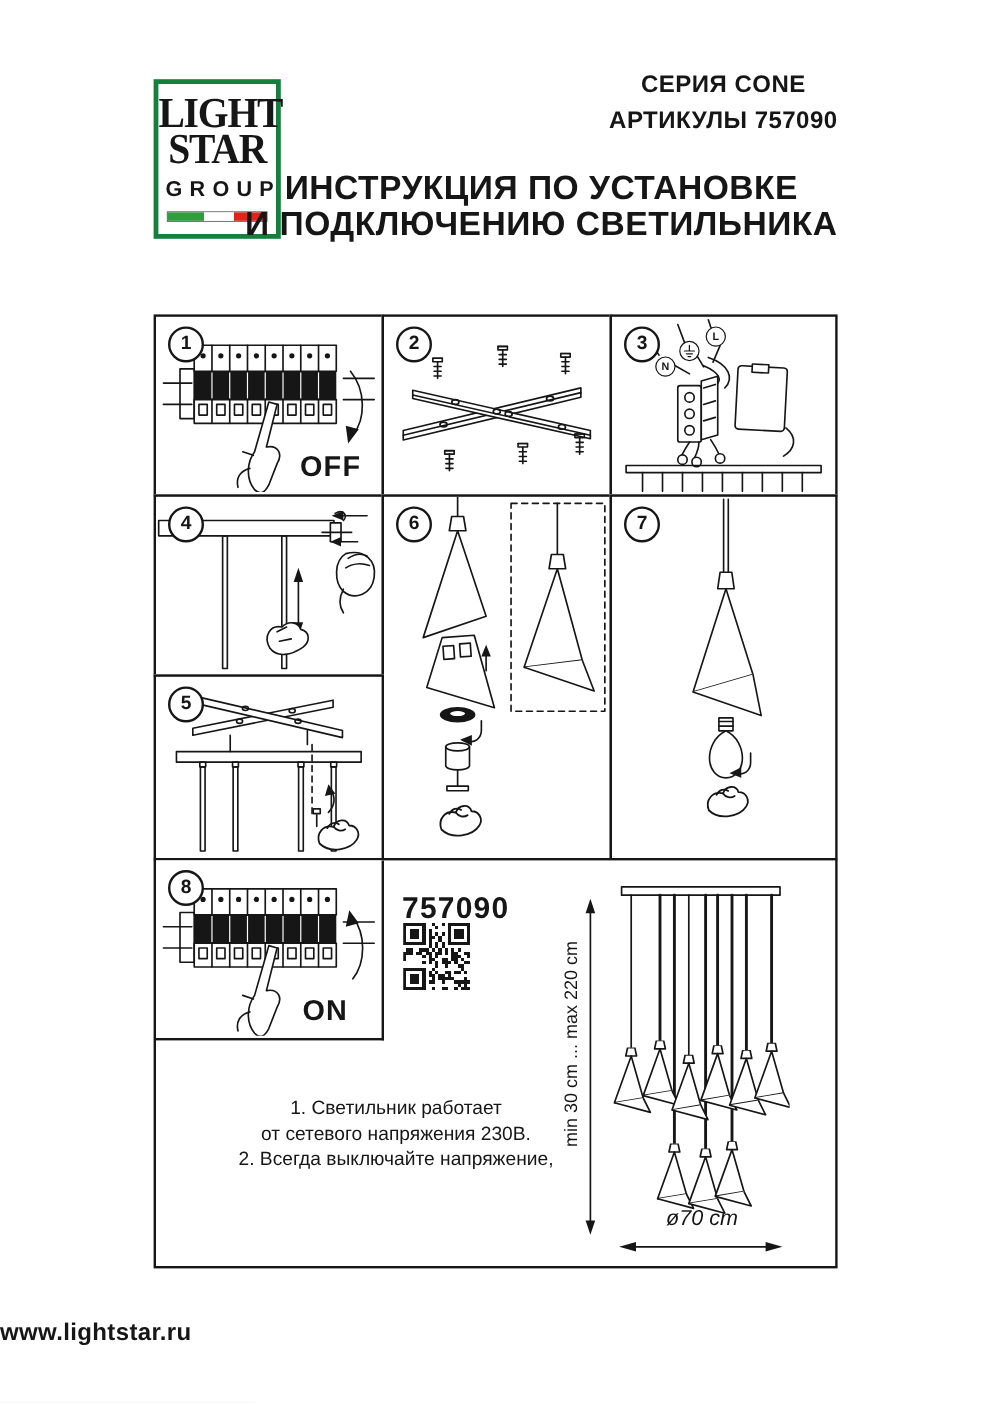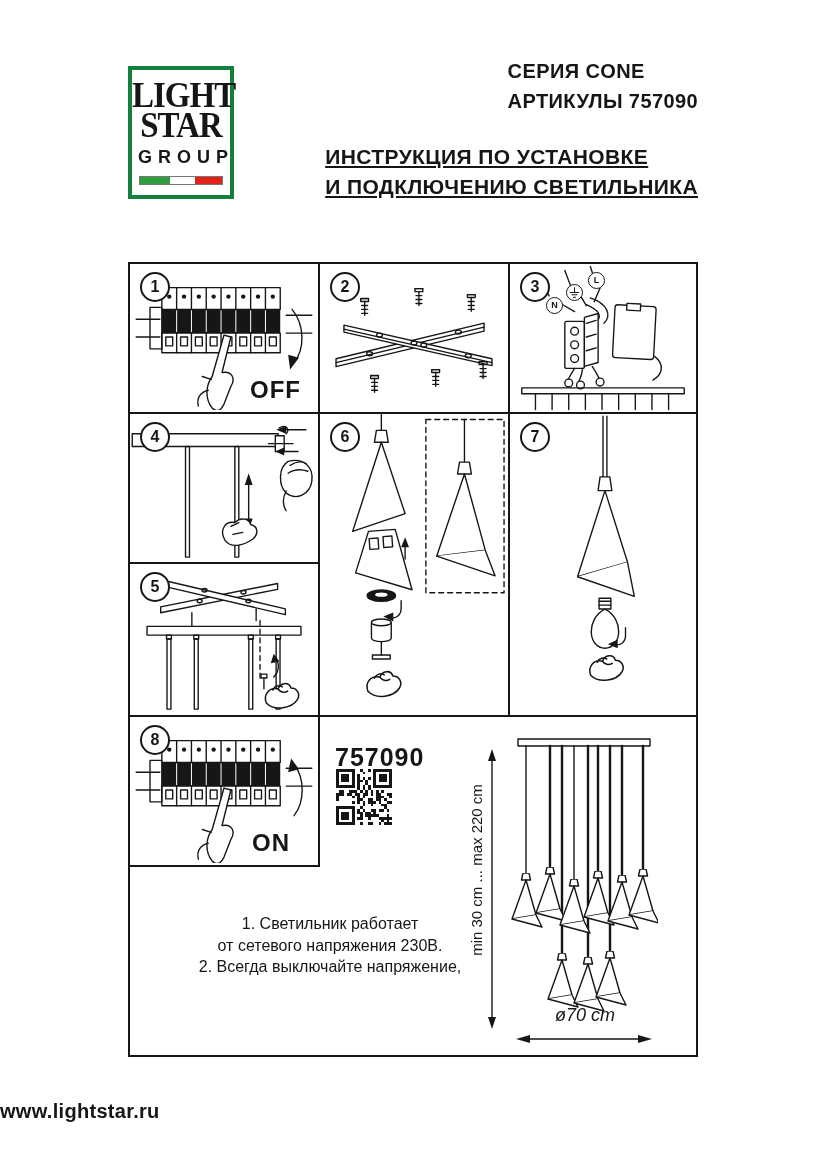--- a/index.html
+++ b/index.html
@@ -8,23 +8,23 @@
   
   .logo-box{position:absolute;left:128px;top:66px;width:106px;height:133px;
             border:4px solid #15803d;box-sizing:border-box;text-align:center;}
   .logo-word{font-family:"Liberation Serif",serif;font-weight:bold;font-size:33px;
              line-height:30px;letter-spacing:-1px;transform:scaleY(1.08);}
   .logo-box .w1{margin-top:10px;}
   .logo-group{font-size:18px;letter-spacing:6px;text-indent:6px;margin-top:7px;font-weight:700;}
   .logo-flag{display:flex;width:84px;height:9px;margin:8px auto 0;border:1px solid #777;box-sizing:border-box;}
   .logo-flag .seg{height:100%;}
   
-  .hdr{position:absolute;right:128px;text-align:left;font-weight:bold;}
+  .hdr{position:absolute;right:128px;text-align:center;font-weight:bold;}
   .hdr-series{top:56px;font-size:20px;line-height:30px;letter-spacing:.4px;}
-  .hdr-title{top:142px;font-size:21px;line-height:30px;letter-spacing:.4px;text-decoration:underline;}
+  .hdr-title{top:142px;font-size:28px;line-height:30px;letter-spacing:.4px;}
   
   .grid{position:absolute;left:128px;top:262px;width:570px;height:795px;}
   .panel{position:absolute;background:#fff;border:2px solid #161616;box-sizing:border-box;}
   .art{position:absolute;left:0;top:0;width:100%;height:100%;}
   .ln{fill:none;stroke:#161616;stroke-width:1.4;stroke-linecap:round;stroke-linejoin:round;}
   .lnw{fill:#fff;stroke:#161616;stroke-width:1.4;stroke-linejoin:round;}
   .fl{fill:#161616;stroke:none;}
   .dash{stroke-dasharray:5 4;}
   .step-badge{position:absolute;left:10px;top:8px;width:30px;height:30px;border:2px solid #161616;
               border-radius:50%;box-sizing:border-box;text-align:center;line-height:26px;

